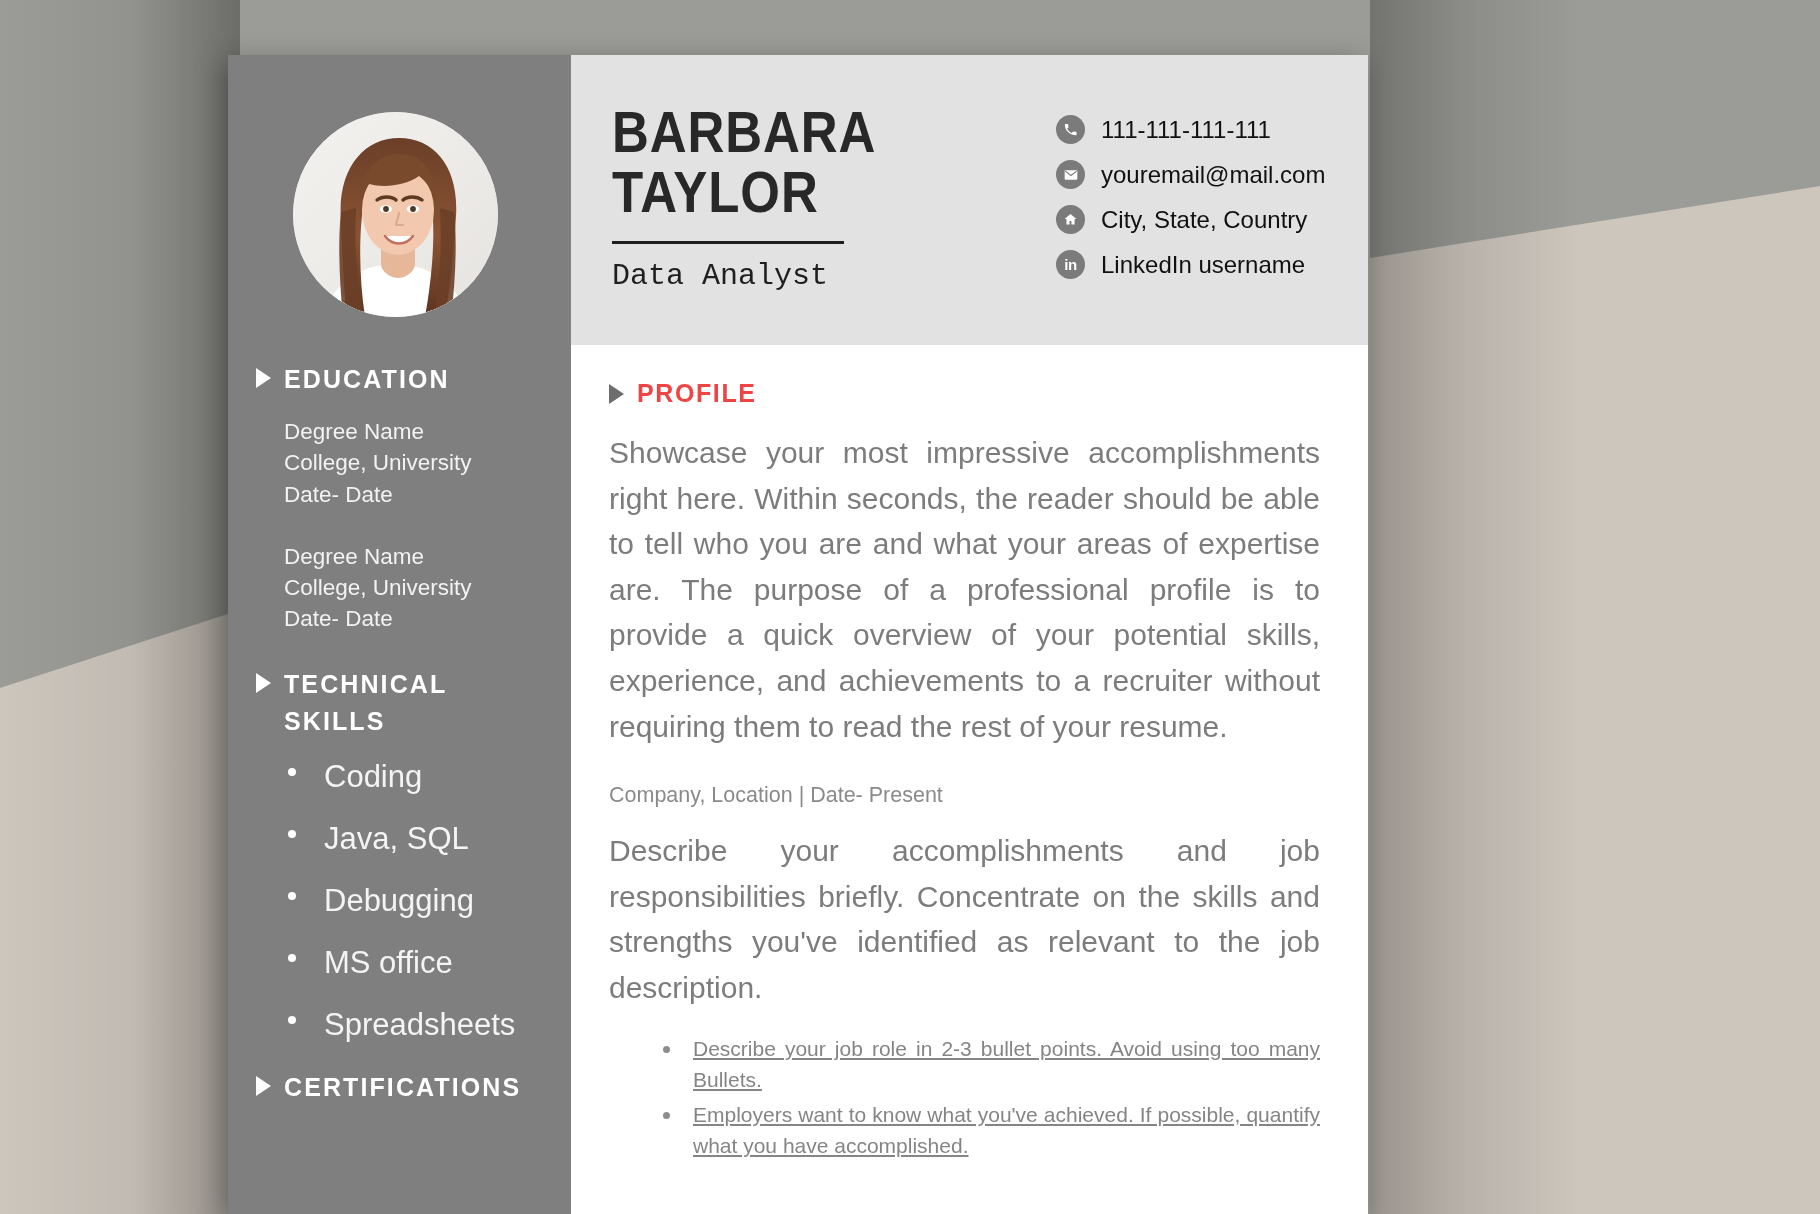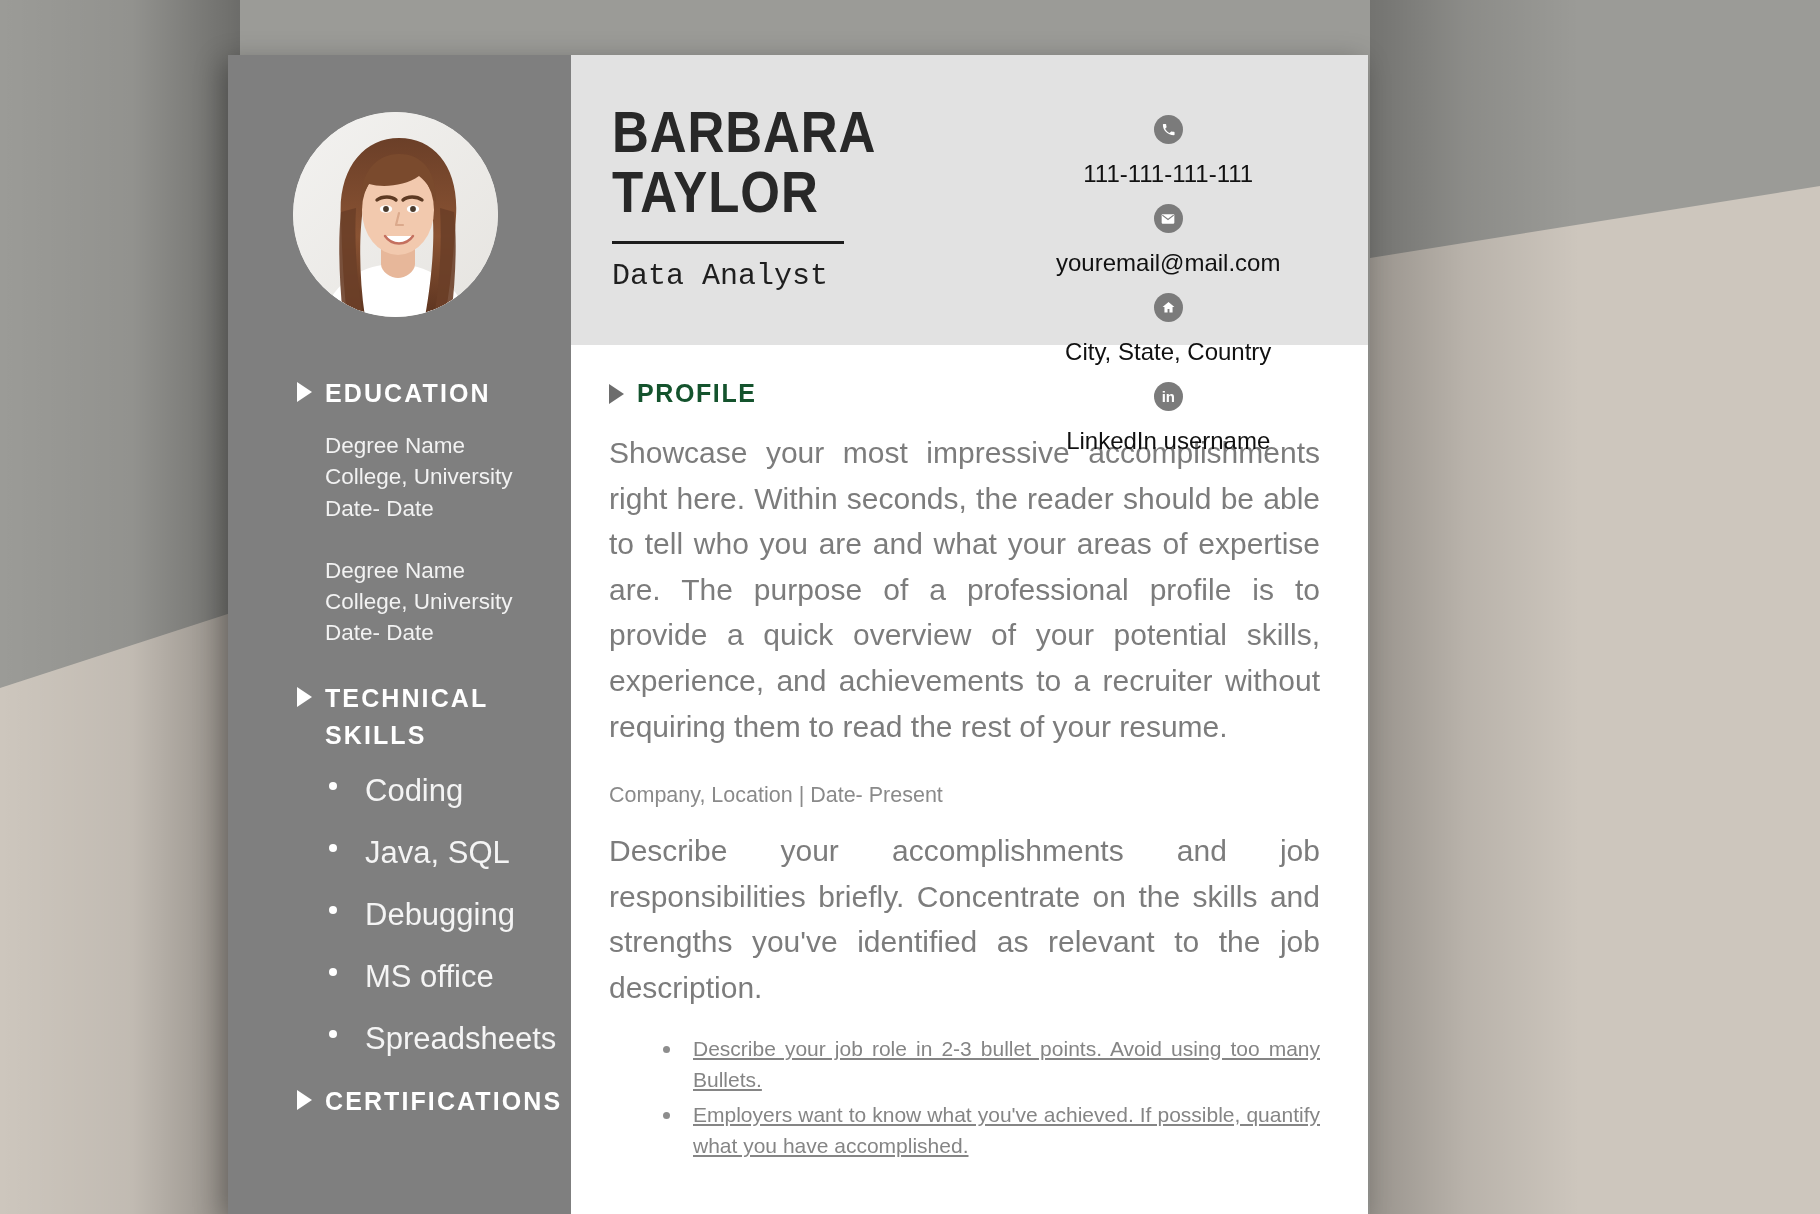--- a/index.html
+++ b/index.html
@@ -91,23 +91,22 @@
     height: 205px;
     border-radius: 50%;
     overflow: hidden;
     background: #efeeec;
   }
   .photo-svg { display: block; width: 205px; height: 205px; }
 
   .side-content {
     position: absolute;
     left: 0;
-    top: 320px;
+    top: 306px;
     width: 313px;
-    margin-left: 41px;
   }
 
   .side-heading {
     display: flex;
     align-items: flex-start;
     gap: 13px;
     padding-left: 28px;
     margin-bottom: 18px;
   }
   .side-heading .tri {
@@ -210,21 +209,20 @@
     left: 485px;
     top: 60px;
     display: flex;
     flex-direction: column;
     gap: 16px;
   }
   .contact-row {
     display: flex;
     align-items: center;
     gap: 16px;
-    flex-direction: column;
   }
   .cicon {
     width: 29px;
     height: 29px;
     border-radius: 50%;
     background: #7b7b7b;
     display: flex;
     align-items: center;
     justify-content: center;
     flex: 0 0 auto;
@@ -258,21 +256,21 @@
     width: 0; height: 0;
     border-left: 15px solid #6d6d6d;
     border-top: 10px solid transparent;
     border-bottom: 10px solid transparent;
     flex: 0 0 auto;
   }
   .sec-heading .txt {
     font-size: 25px;
     font-weight: bold;
     letter-spacing: 1.6px;
-    color: #14532d;
+    color: #ef4444;
   }
 
   .para {
     font-size: 30px;
     line-height: 1.52;
     color: #7c7c7c;
     text-align: justify;
     font-weight: 300;
     margin: 0 0 34px 0;
   }

